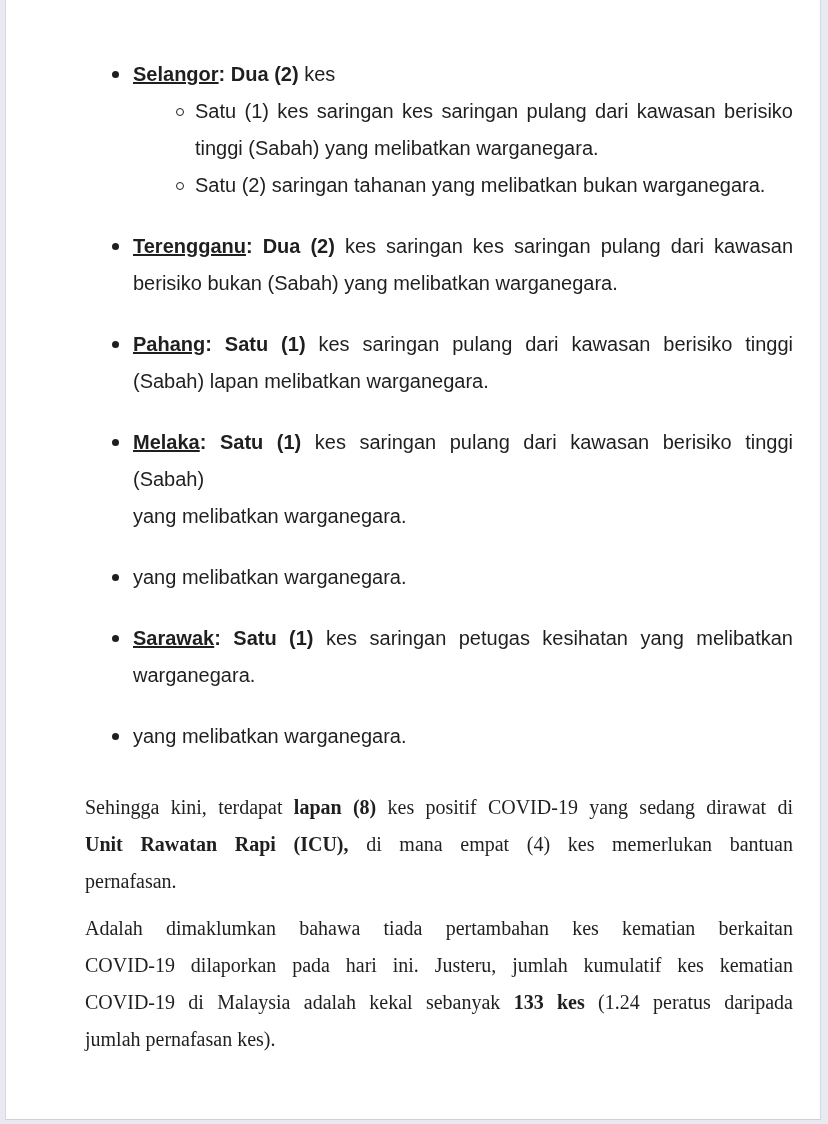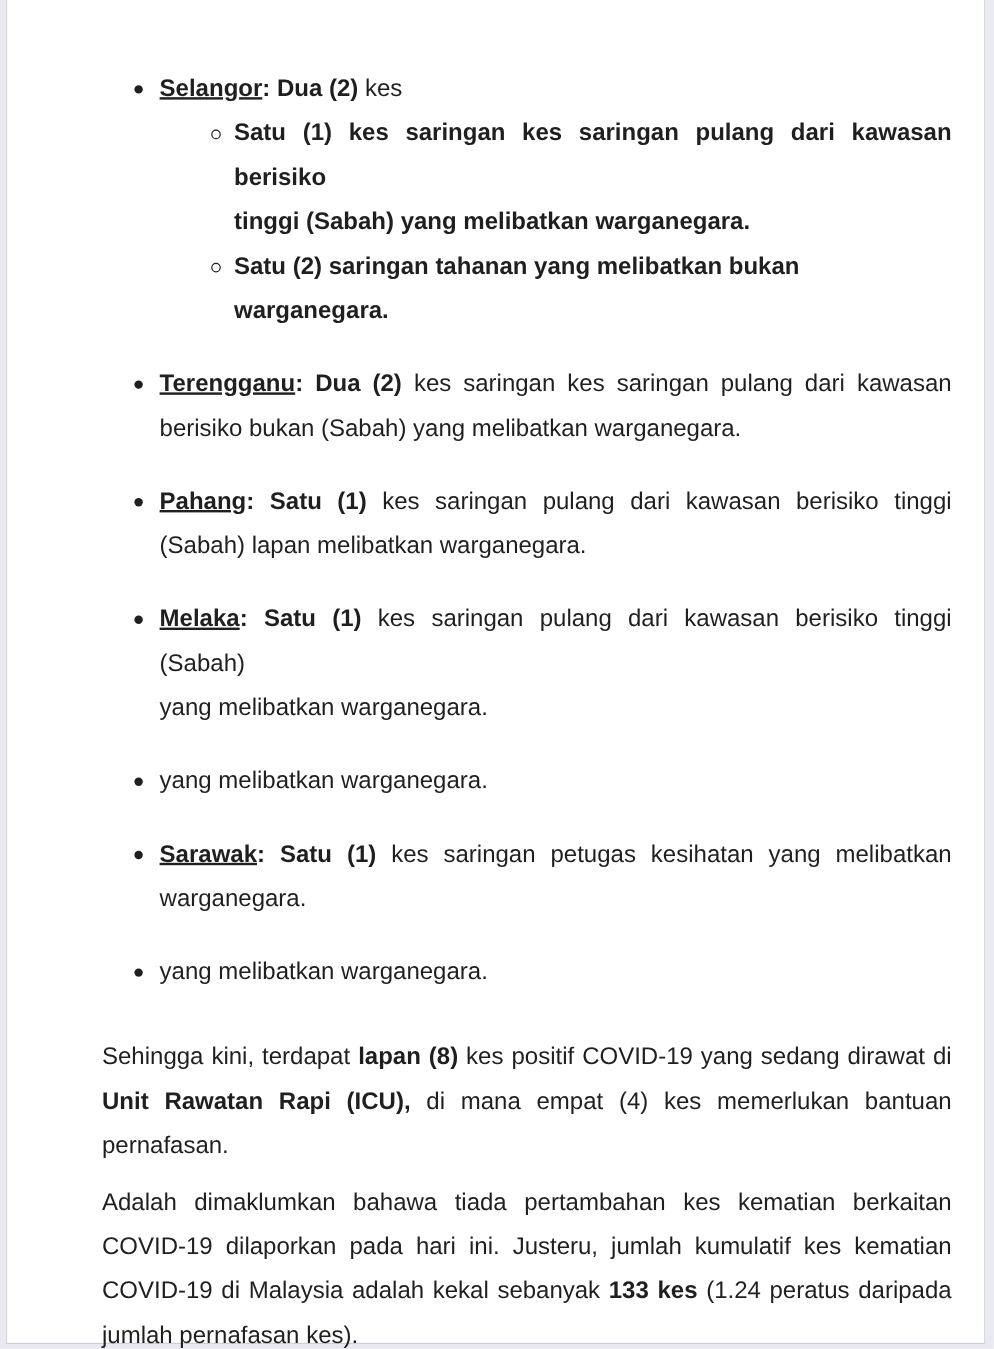--- a/index.html
+++ b/index.html
@@ -25,31 +25,31 @@
     line-height:37px;
     display:flex;flex-direction:column;
   }
   .bullet-list{display:flex;flex-direction:column;justify-content:space-between;}
   .li1{position:relative;padding-left:48px;margin-bottom:24px;}
   .dot{
     position:absolute;left:27px;top:15px;
     width:7px;height:7px;border-radius:50%;
     background:#1f1f1f;
   }
-  .li2{position:relative;padding-left:62px;font-weight:bold;}
+  .li2{position:relative;padding-left:62px;}
   .circ{
     position:absolute;left:43px;top:14.5px;
     width:8px;height:8px;border-radius:50%;
     border:1.6px solid #1f1f1f;box-sizing:border-box;
     background:transparent;
   }
   .tl{min-height:37px;}
   .jl{text-align:justify;text-align-last:justify;}
   .ll{text-align:left;}
-  .para{margin-top:10px;}
+  .para{margin-top:10px;font-family:Liberation Serif, serif;}
   .b{font-weight:700;}
   .u{text-decoration:underline;}
 </style>
 </head>
 <body>
 
 <div class="page">
   <div class="content">
     <div class="bullet-list" id="bullet-list">
         <div class="li1">

